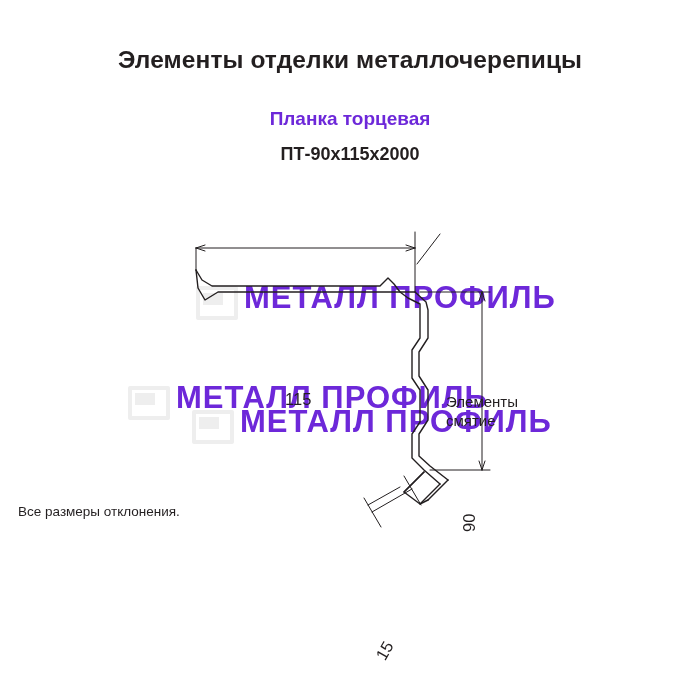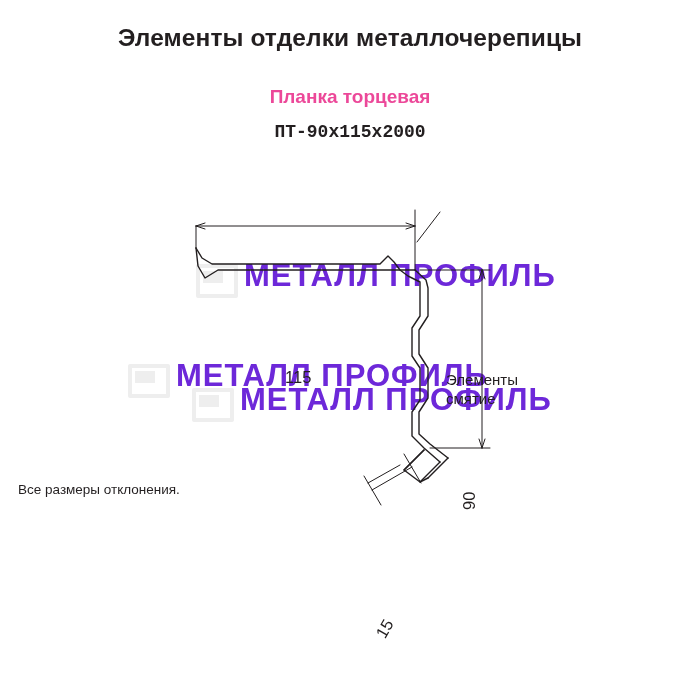--- a/index.html
+++ b/index.html
@@ -13,20 +13,21 @@
     font-family: "Liberation Sans", sans-serif;
     color: #231f20;
     position: relative;
     overflow: hidden;
   }
 
   .page {
     position: relative;
     width: 700px;
     height: 512px;
+    margin-top: 22px;
   }
 
   
   .title {
     position: absolute;
     top: 24px;
     left: 0;
     width: 700px;
     text-align: center;
     font-size: 24.5px;
@@ -35,32 +36,31 @@
     color: #231f20;
   }
   .subtitle {
     position: absolute;
     top: 86px;
     left: 0;
     width: 700px;
     text-align: center;
     font-size: 19px;
     font-weight: bold;
-    color: #ec4899;
+    color: #6d28d9;
   }
   .code {
     position: absolute;
     top: 122px;
     left: 0;
     width: 700px;
     text-align: center;
     font-size: 18px;
     font-weight: bold;
     color: #231f20;
-    font-family: Liberation Mono, monospace;
   }
 
   
   .watermark {
     position: absolute;
     color: #6d28d9;
     font-weight: bold;
     font-size: 31px;
     letter-spacing: 1px;
     white-space: nowrap;

